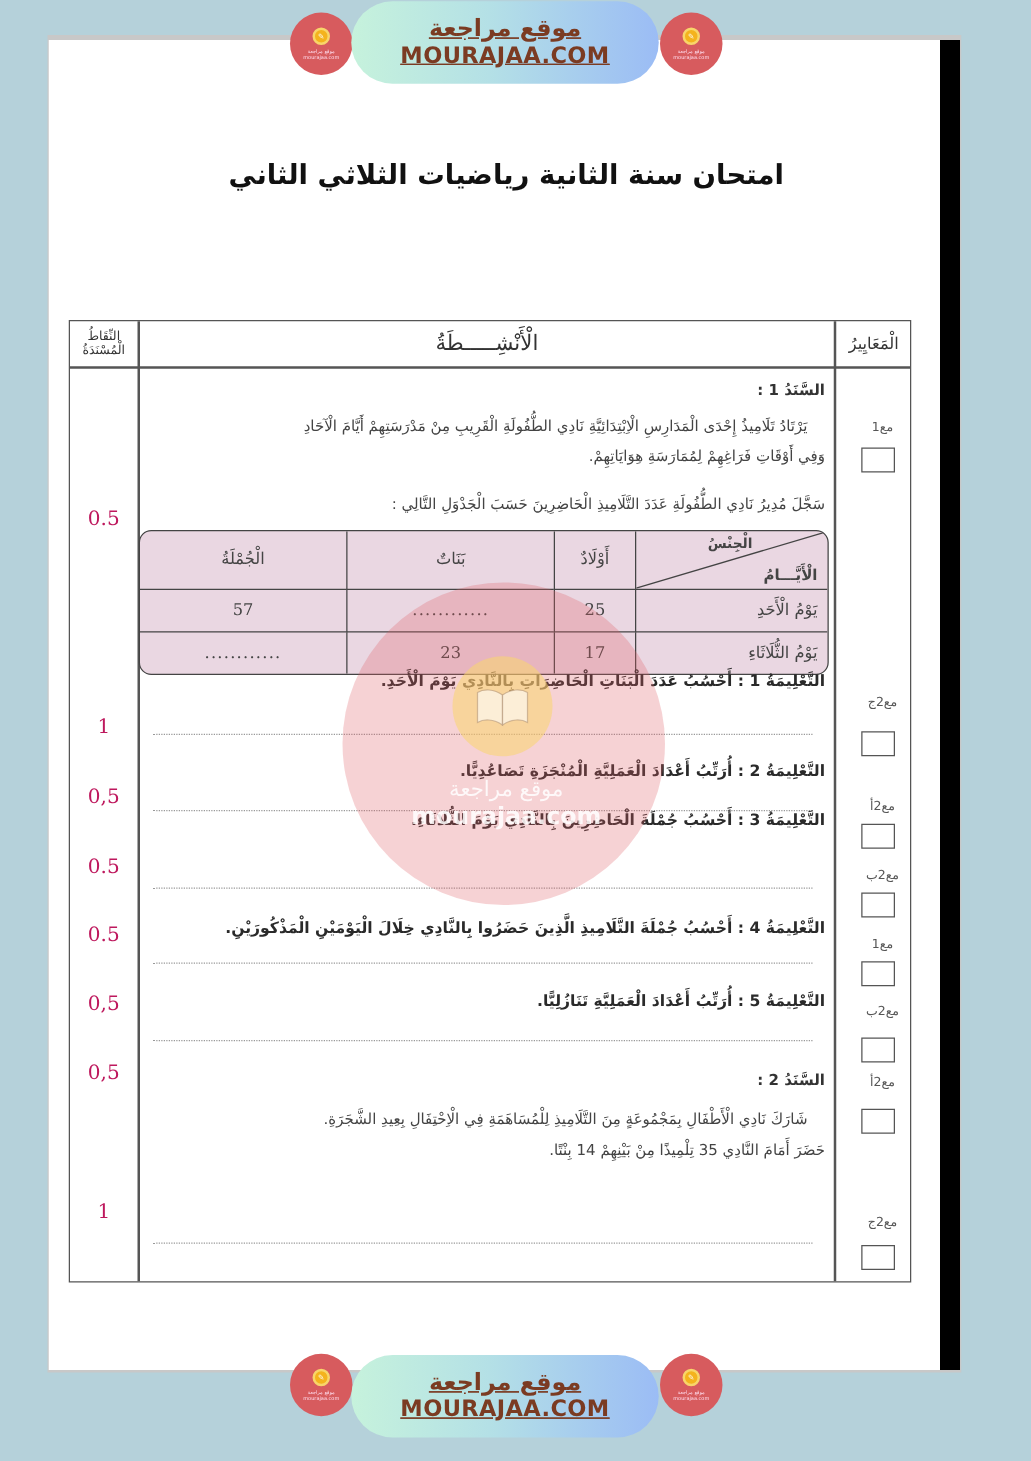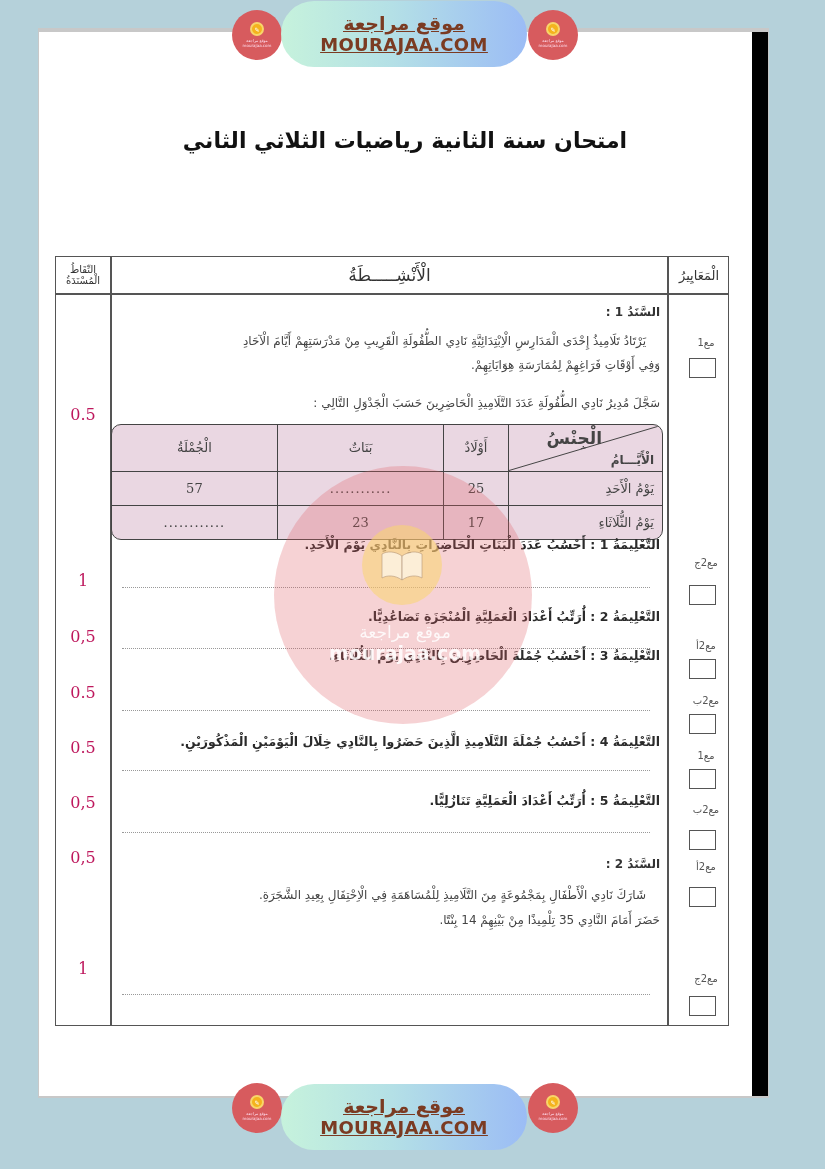--- a/index.html
+++ b/index.html
@@ -94,21 +94,21 @@
     background: #ead7e2;
   }
   .data-table table { width: 100%; height: 100%; border-collapse: collapse; direction: rtl; font-family: "DejaVu Serif", serif; }
   .data-table td { border: 1px solid #444; text-align: center; font-size: 13px; color: #444; }
   .data-table tr:first-child td { border-top: none; height: 46px; font-family: "DejaVu Sans", sans-serif; }
   .data-table tr td:first-child { border-right: none; }
   .data-table tr td:last-child { border-left: none; }
   .data-table tr:last-child td { border-bottom: none; }
   .diag-cell { position: relative; width: 154px; }
   .diag-cell .diag { position: absolute; inset: 0; }
-  .diag-cell .top-lbl { position: absolute; top: 3px; right: 60px; font-size: 17px; font-weight: bold; }
+  .diag-cell .top-lbl { position: absolute; top: 3px; right: 60px; font-size: 11px; font-weight: bold; }
   .diag-cell .bot-lbl { position: absolute; bottom: 4px; right: 8px; font-size: 12px; font-weight: bold; }
   .day-cell { font-family: "DejaVu Sans", sans-serif; font-size: 12px; text-align: right !important; padding-right: 8px; }
   .blank { letter-spacing: 1px; color: #888; font-size: 10px; }
 
   
   .wm-circle {
     position: absolute; left: 274px; top: 466px; width: 258px; height: 258px; border-radius: 50%;
     background: rgba(222, 92, 100, 0.28);
   }
   .wm-inner {

